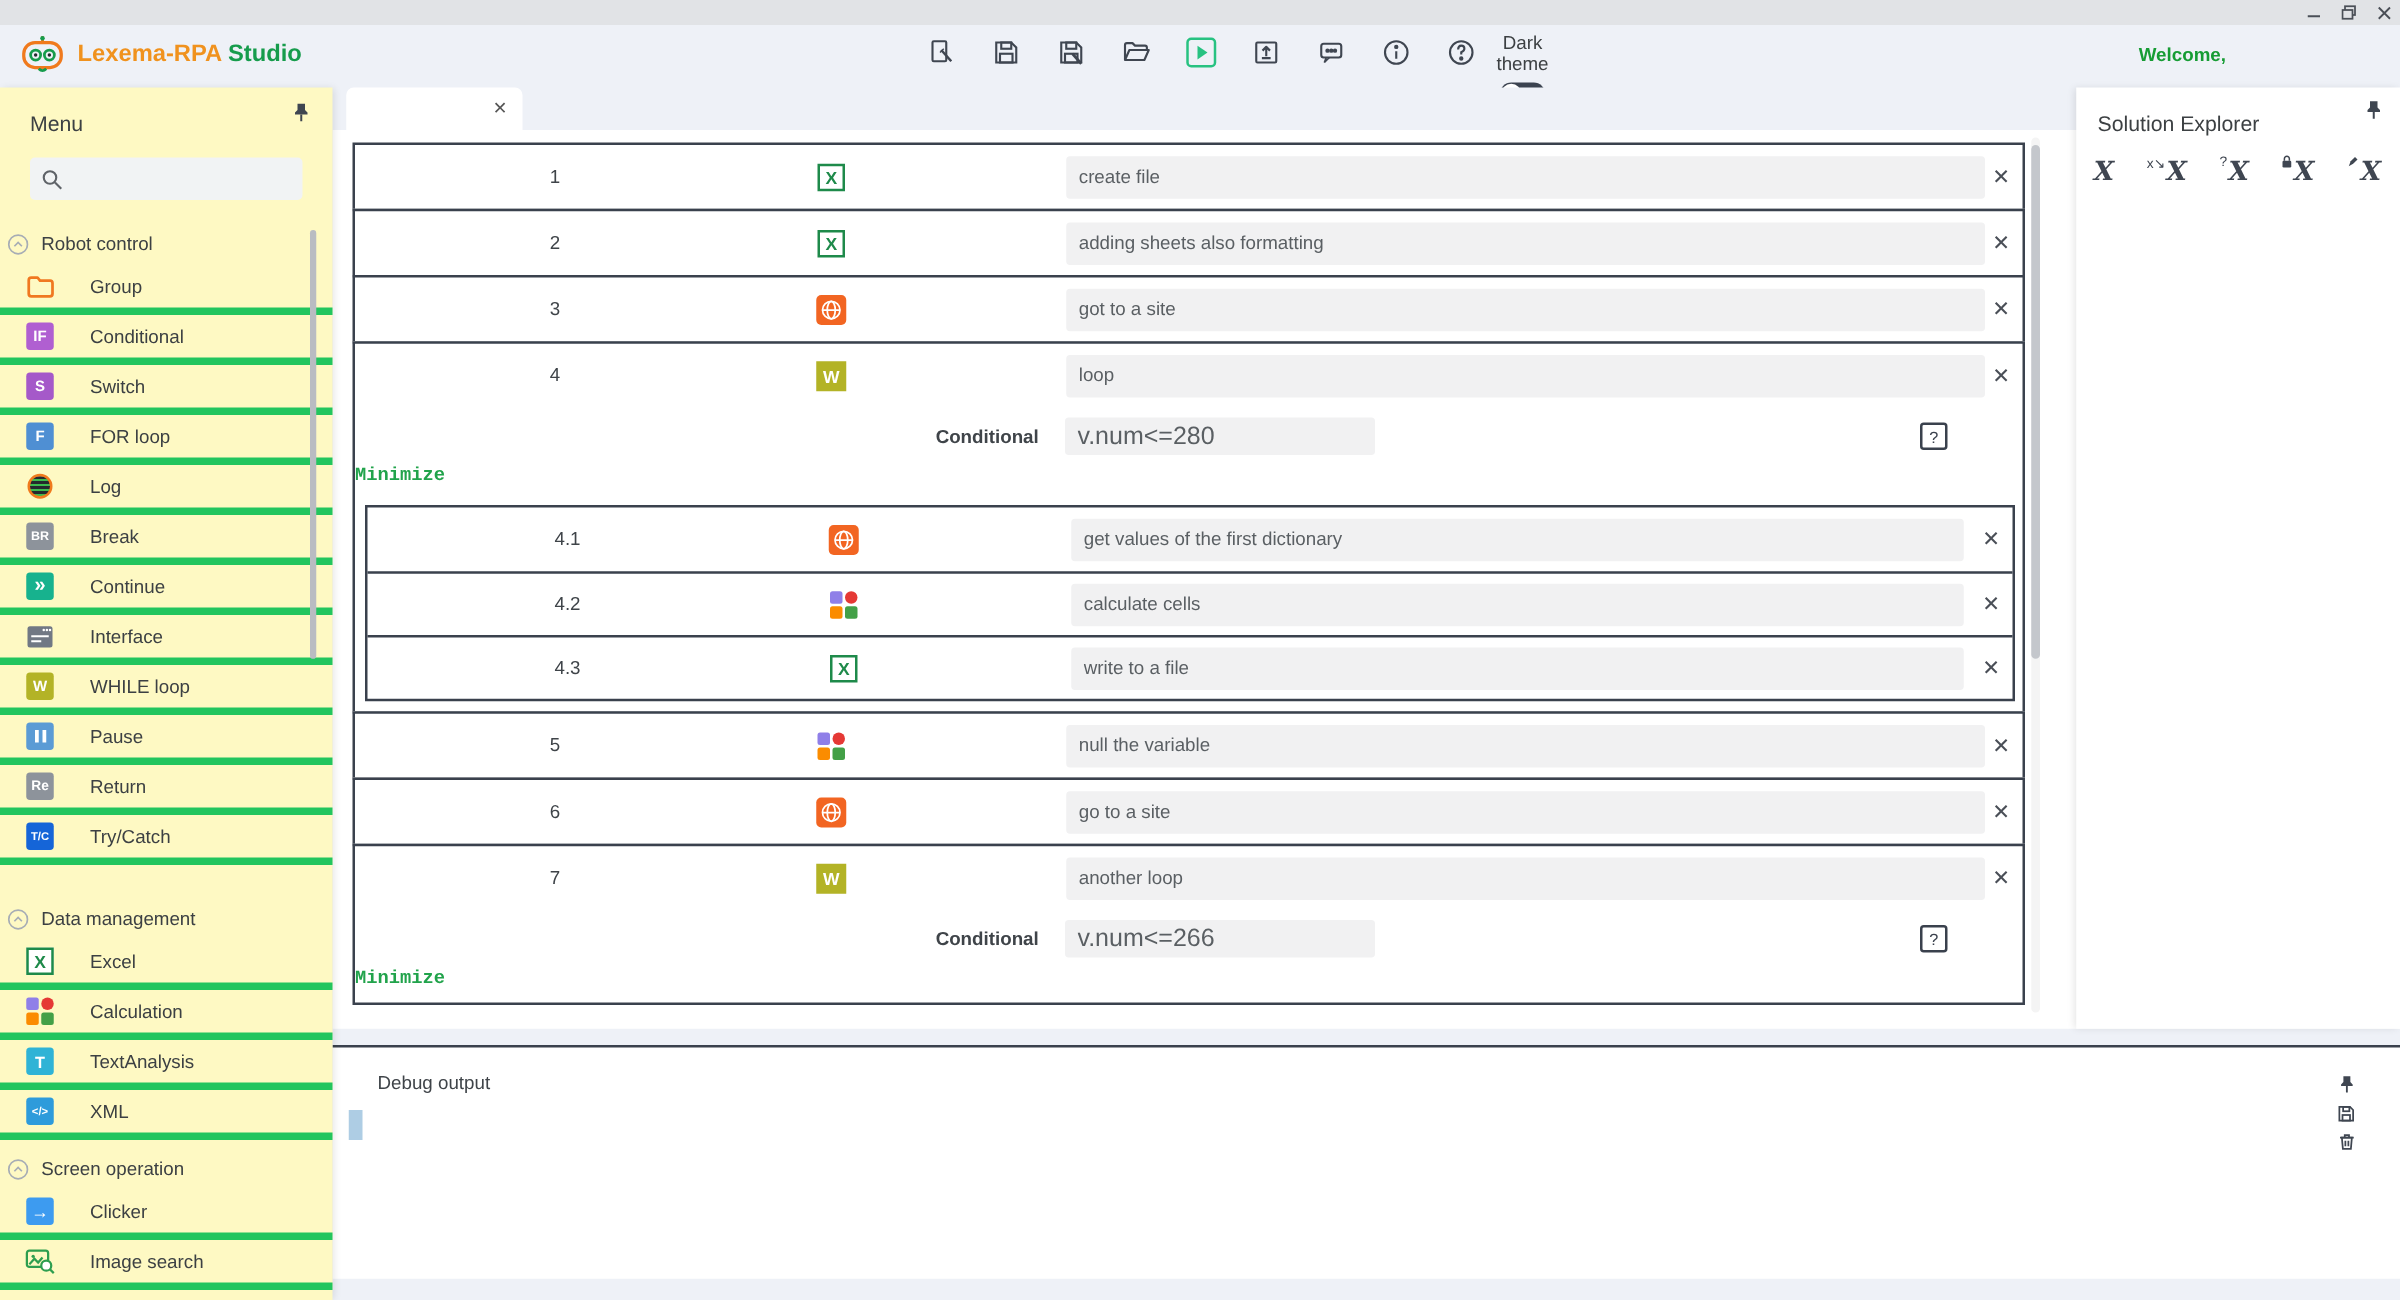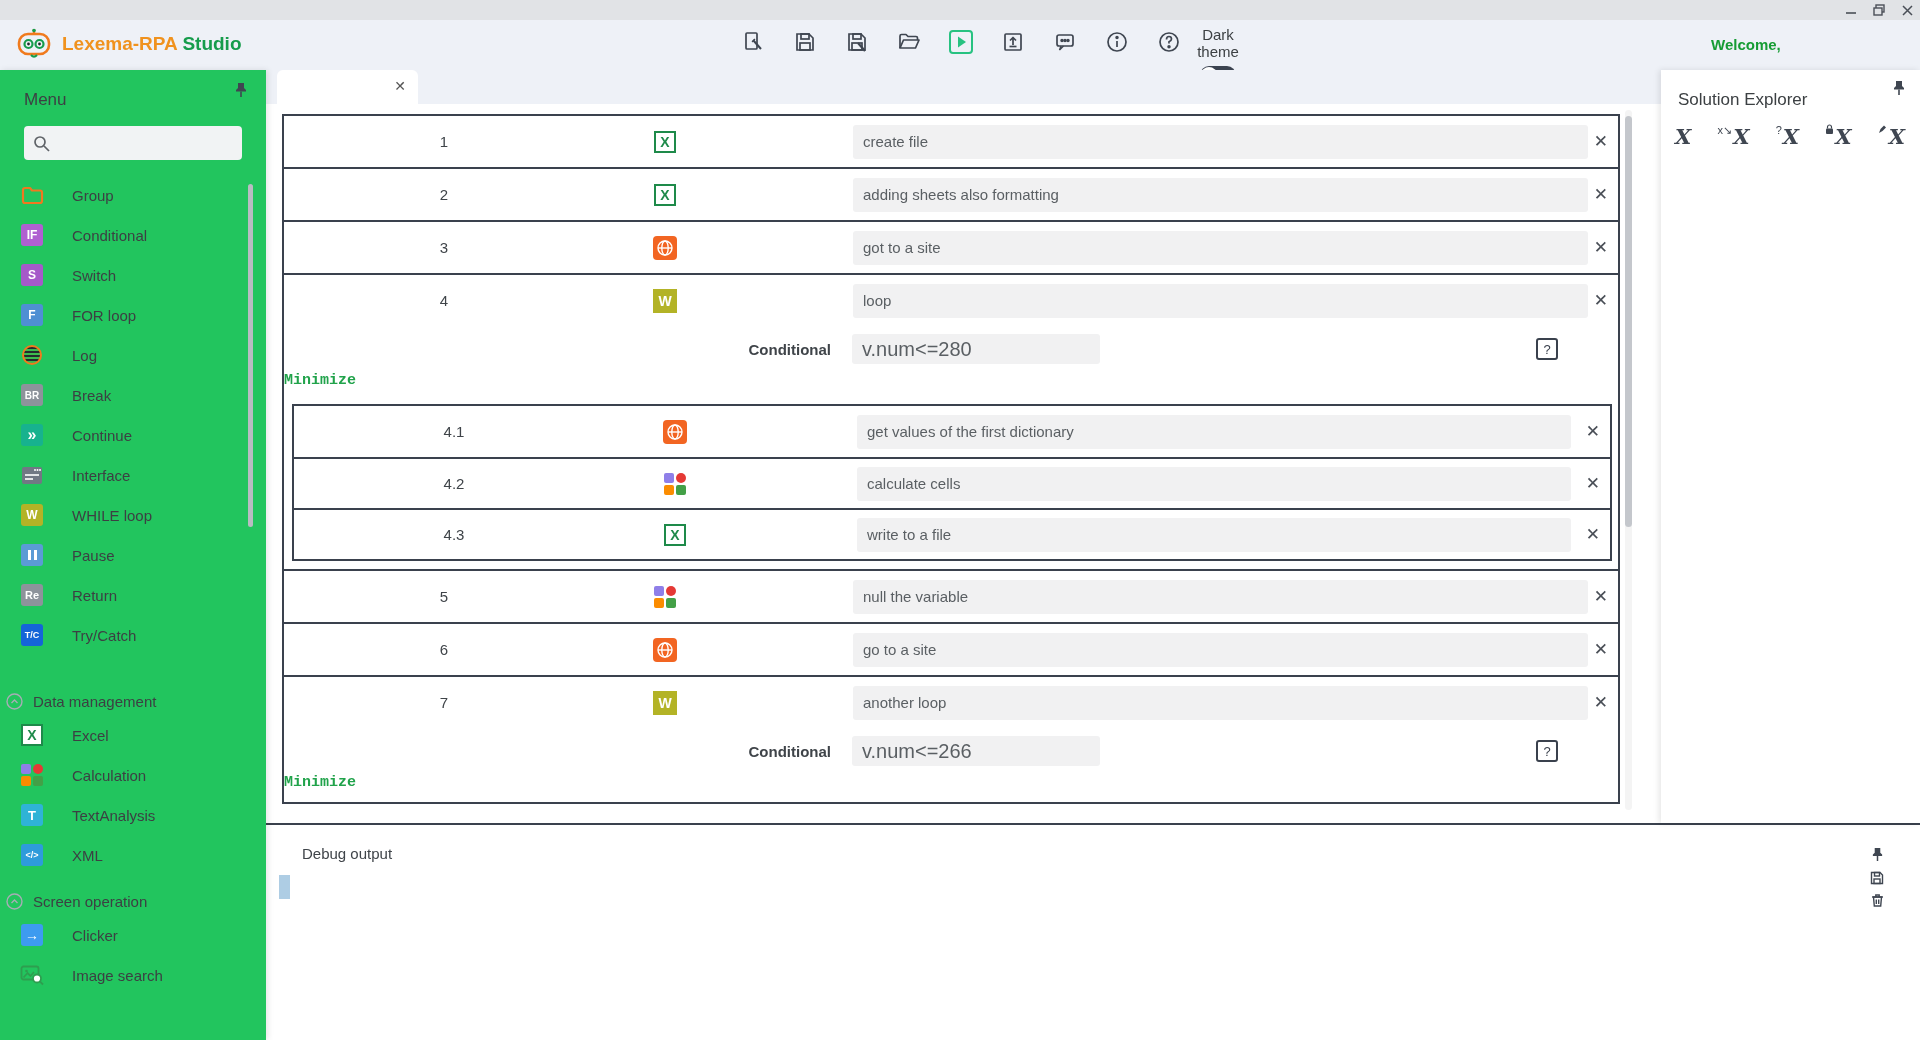--- a/index.html
+++ b/index.html
@@ -18,21 +18,21 @@
   .brand .b2 { color:#169c4c; }
   .toolbar { position:absolute; left:740px; top:9px; display:flex; gap:26px; align-items:center; }
   .tbtn { width:26px; height:26px; display:flex; align-items:center; justify-content:center; cursor:pointer; }
   .darktheme { position:absolute; right:272px; top:6px; width:76px; text-align:center; }
   .darktheme .lbl { font-size:15px; color:#3c4043; }
   .switch { margin:6px auto 0 auto; width:36px; height:18px; background:#3b4350; border-radius:9px; position:relative; cursor:pointer; }
   .switch .knob { position:absolute; left:1px; top:1px; width:16px; height:16px; background:#fff; border-radius:50%; }
   .welcome { position:absolute; left:1711px; top:16px; font-size:15px; font-weight:bold; color:#169c34; }
 
   
-  .sidebar { position:absolute; left:0; top:70px; width:266px; bottom:0; background:#22c55e; box-shadow:2px 0 6px rgba(0,0,0,.10); z-index:5; }
+  .sidebar { position:absolute; left:0; top:70px; width:266px; bottom:0; background:#fef9c3; box-shadow:2px 0 6px rgba(0,0,0,.10); z-index:5; }
   .menu-title { position:absolute; left:24px; top:20px; font-size:17px; color:#3c4043; }
   .pin { position:absolute; cursor:pointer; }
   .sb-pin { right:18px; top:12px; }
   .searchbox { position:absolute; left:24px; top:56px; width:218px; height:34px; background:#f1f3f4; border-radius:4px; display:flex; align-items:center; padding-left:9px; }
   .searchbox input { border:none; background:transparent; outline:none; font-size:14px; color:#3c4043; width:180px; margin-left:8px; }
   .sb-list { position:absolute; left:0; top:108px; right:0; }
   .sec-head { height:34px; display:flex; align-items:center; gap:10px; padding-left:6px; cursor:pointer; }
   .sec-head .sec-lbl { font-size:15px; color:#3c4043; }
   .sec2 { margin-top:26px; }
   .sec3 { margin-top:6px;align-items:center; }
@@ -72,21 +72,21 @@
   .nest { margin:4px 6px 8px 8px; border:2px solid #3a414d; }
   .nest .step-input { width:714px; margin-left:169px; }
   .m-scroll-track { position:absolute; left:1359px; top:6px; width:7px; height:700px; background:#f4f4f4; border-radius:4px; }
   .m-scroll { position:absolute; left:1359px; top:12px; width:7px; height:411px; background:#c4c7cc; border-radius:4px; cursor:pointer; }
 
   
   .web-ic { width:24px; height:24px; background:#f26522; border-radius:4px; display:flex; align-items:center; justify-content:center; }
   .while-ic { width:24px; height:24px; background:#b3b326; color:#fff; font-weight:bold; font-size:14px; display:flex; align-items:center; justify-content:center; }
 
   
-  .debug { position:absolute; left:0; right:0; bottom:0; height:217px; background:#fff; border-top:2px solid #3a414d; }
+  .debug { position:absolute; left:0; right:0; bottom:17px; height:187px; background:#fff; border-top:2px solid #3a414d; }
   .debug-title { position:absolute; left:36px; top:20px; font-size:15px; color:#3f4449; }
   .debug-cursor { position:absolute; left:13px; top:50px; width:11px; height:24px; background:#aecde4; }
   .dbg-ic { position:absolute; right:36px; cursor:pointer; }
 
   
   .se { position:absolute; right:0; top:70px; width:259px; height:753px; background:#fff; box-shadow:-2px 0 6px rgba(0,0,0,.10); z-index:6; }
   .se-title { position:absolute; left:17px; top:20px; font-size:17px; color:#3c4043; }
   .se-pin { right:14px; top:10px; }
   .se-icons { position:absolute; left:14px; top:56px; width:230px; display:flex; justify-content:space-between; align-items:flex-end; }
   .xbtn { display:flex; align-items:flex-start; cursor:pointer; color:#3f4651; }
@@ -219,20 +219,27 @@
   <div class="searchbox">
     <svg width="17" height="17" fill="none" stroke="#5f6368" stroke-width="1.7">
         <circle cx="7" cy="7" r="5"></circle>
         <line x1="11" y1="11" x2="16" y2="16"></line>
       </svg>
     <input placeholder="" style="">
   </div>
 
   <div class="sb-list">
 
+    <div class="sec-head">
+      <svg width="17" height="17">
+          <circle cx="8.5" cy="8.5" r="7.5" fill="none" stroke="#a7adb5" stroke-width="1.4"></circle>
+          <path d="M5.5 10 L8.5 7 L11.5 10" fill="none" stroke="#a7adb5" stroke-width="1.4"></path>
+        </svg>
+      <span class="sec-lbl">Robot control</span>
+    </div>
     <div class="it">
       <span class="ic">
           <svg width="23" height="20" fill="none" stroke="#f07820" stroke-width="2.2" stroke-linejoin="round">
             <path d="M2 5 q0-2 2-2 h5 l2 2.5 h8 q2 0 2 2 v8.5 q0 2-2 2 h-15 q-2 0-2-2 z"></path>
           </svg>
         </span>
       <span class="it-lbl">Group</span>
     </div>
     <div class="it">
       <span class="ic">

